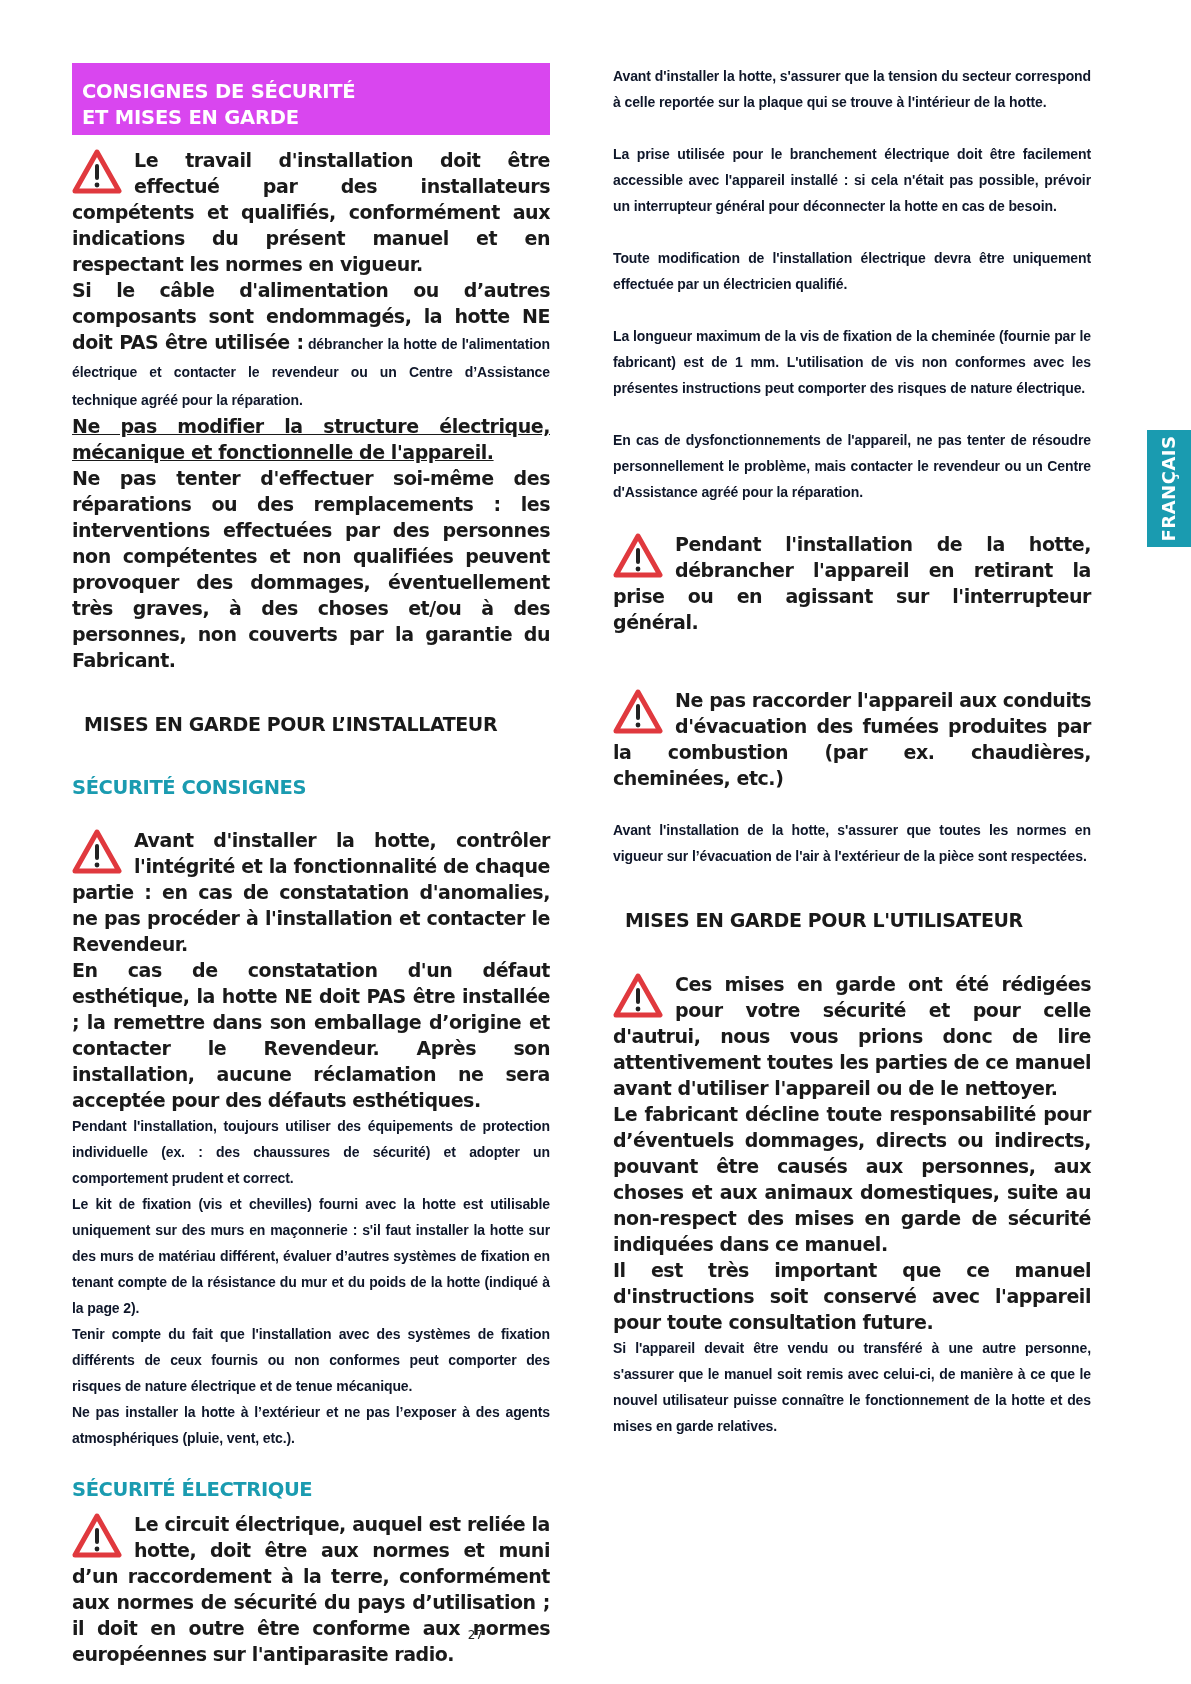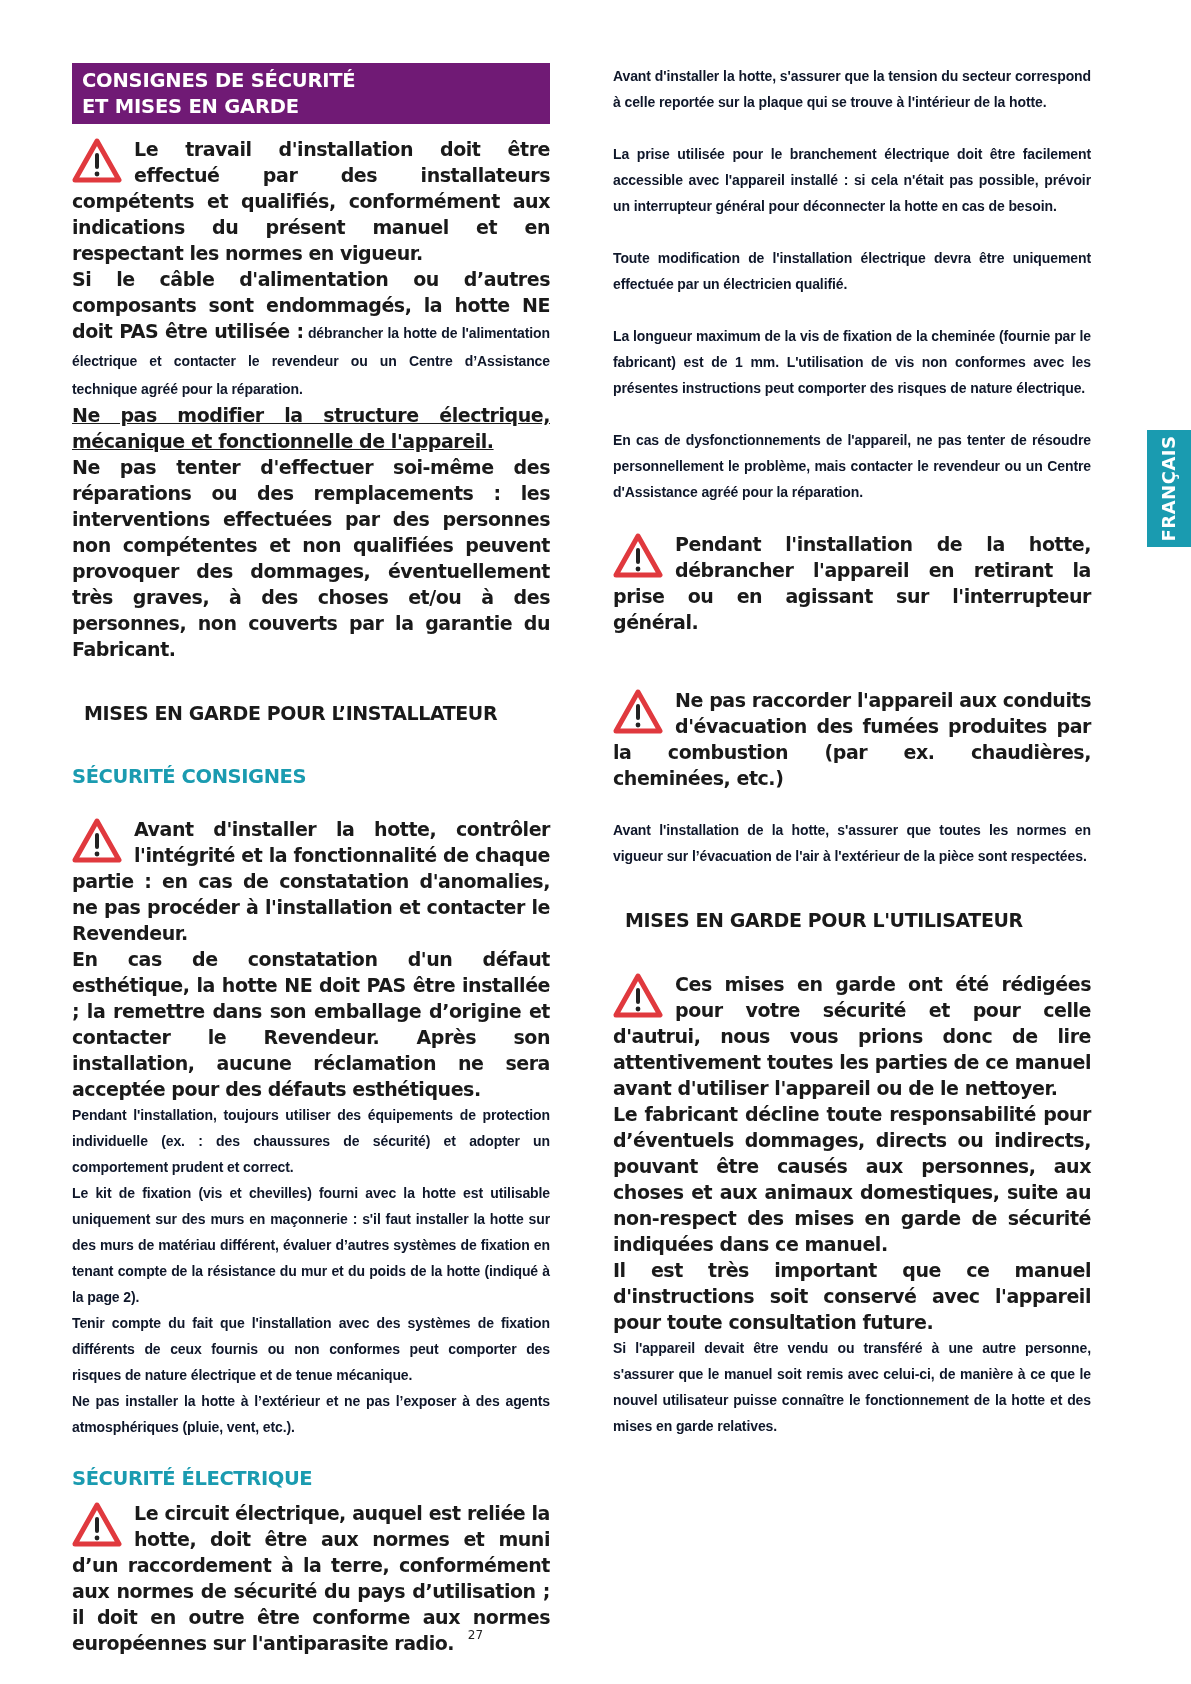--- a/index.html
+++ b/index.html
@@ -1,22 +1,22 @@
 <!DOCTYPE html>
 <html><head>
 <meta charset="utf-8">
 <style>
   html, body { margin: 0; padding: 0; background: #ffffff; }
   body { width: 1191px; height: 1684px; position: relative; overflow: hidden;
          font-family: "DejaVu Sans", "Liberation Sans", sans-serif; color: #1e1e1e; }
   .col { position: absolute; top: 63px; width: 478px; }
   .col-left { left: 72px; }
   .col-right { left: 613px; }
-  .banner { background: #701a75; color: #fff; font-weight: bold; font-size: 19.5px;
-            line-height: 26px; padding: 5px 10px 4px 10px; margin: 0 0 12px 0; letter-spacing: -0.2px; }
+  .banner { background: #d946ef; color: #fff; font-weight: bold; font-size: 19.5px;
+            line-height: 26px; padding: 16px 10px 4px 10px; margin: 0 0 12px 0; letter-spacing: -0.2px; }
   p { margin: 0; text-align: justify; font-size: 19px; line-height: 26px; letter-spacing: -0.45px; }
   .light { color: #0f172a; font-weight: bold; font-family: "Liberation Sans", sans-serif; font-size: 14px; letter-spacing: -0.1px; }
   .bold { font-weight: bold; color: #1a1a1a; }
   .u { text-decoration: underline; }
   .gap { height: 26px; }
   .h-dark { font-weight: bold; font-size: 19px; line-height: 26px; color: #1a1a1a; letter-spacing: -0.4px; margin: 12px; }
   .h-teal { font-weight: bold; font-size: 19.5px; line-height: 26px; color: #1a9bb0; letter-spacing: -0.4px; margin: 0; }
   .warn { position: relative; }
   .warn .tri { float: left; width: 50px; height: 46px; margin: 2px 12px 0 0; }
   .side-tab { position: absolute; left: 1147px; top: 430px; width: 44px; height: 117px;

